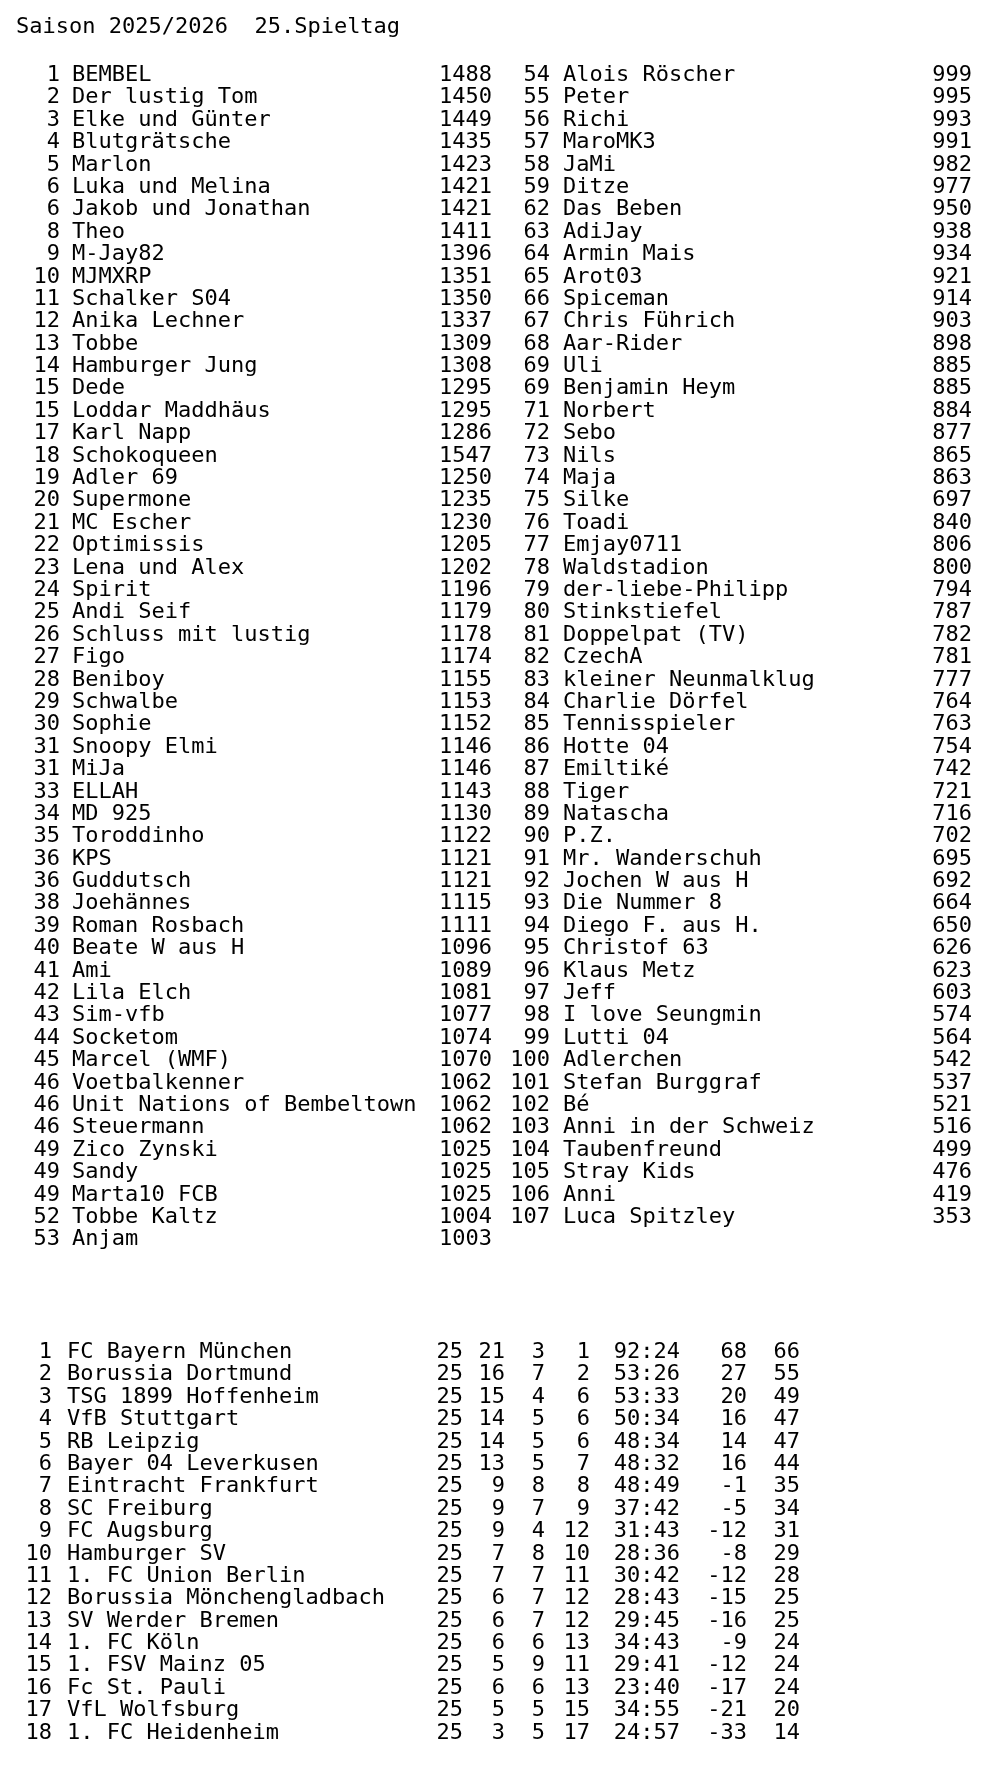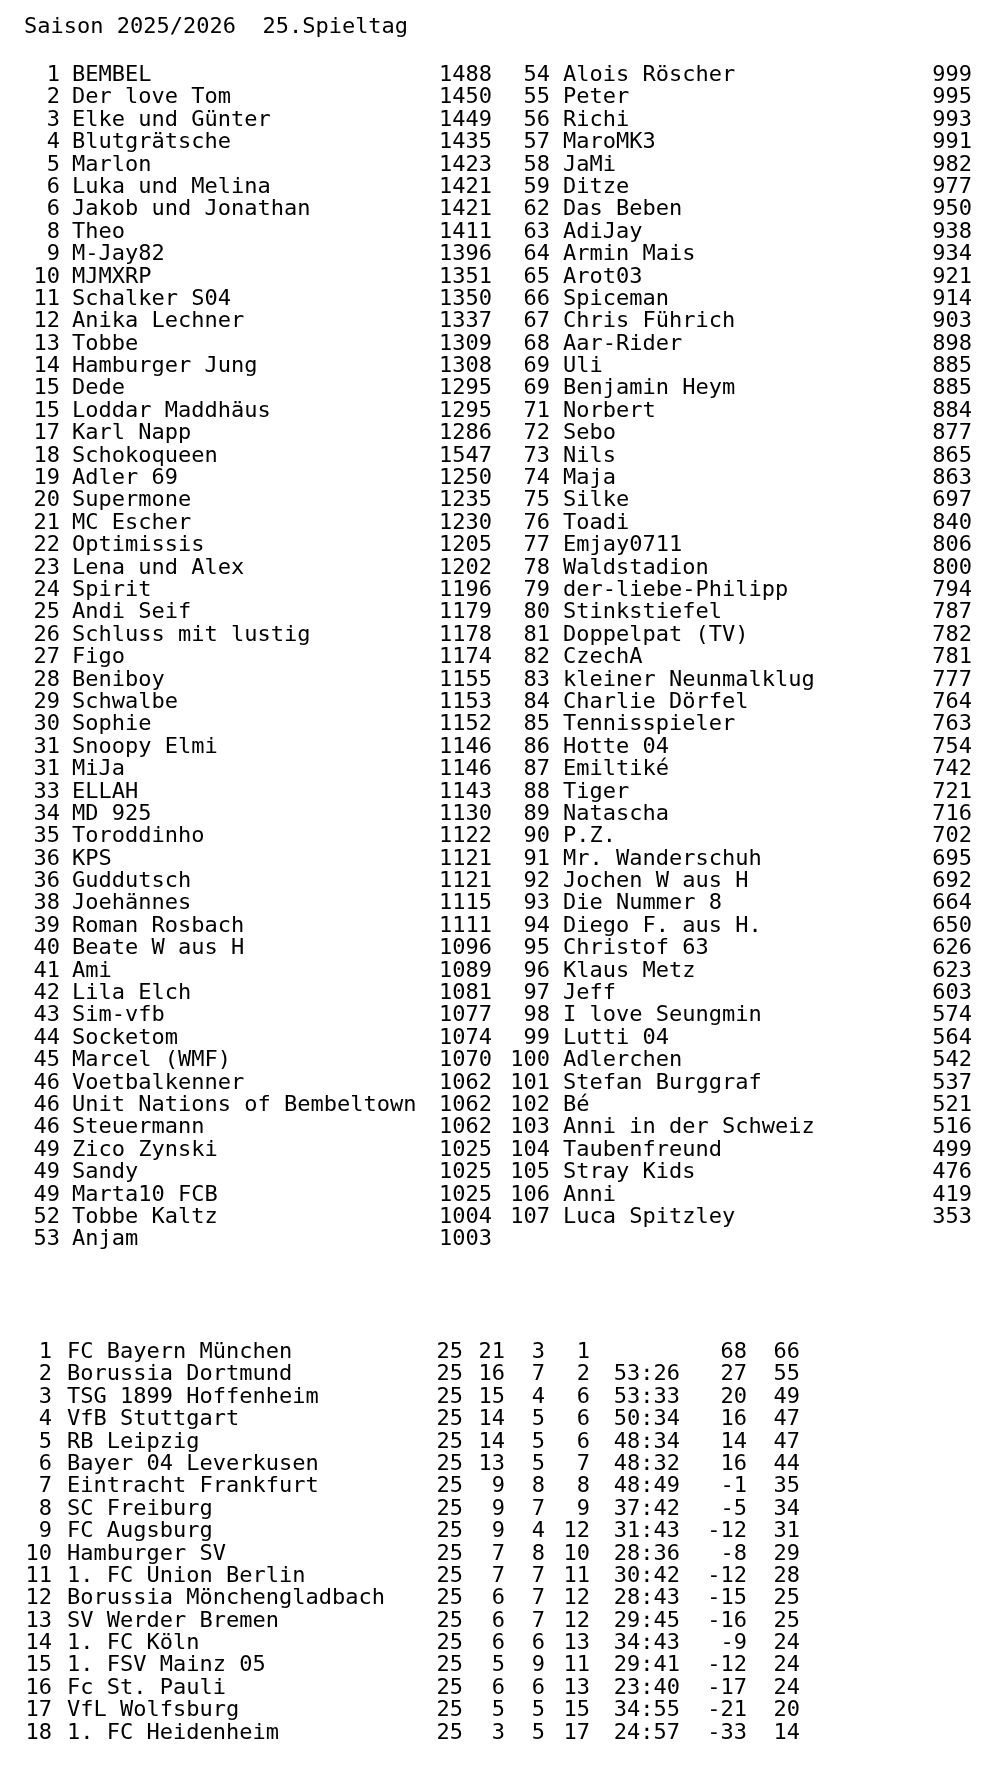--- a/index.html
+++ b/index.html
@@ -9,21 +9,21 @@
     height:1774px;
     background:#ffffff;
     color:#000000;
     font-family:"DejaVu Sans Mono", "Liberation Mono", monospace;
     font-size:22px;
     line-height:22.4px;
     overflow:hidden;
   }
   .title {
     position:absolute;
-    left:24px;
+    left:16px;
     top:15px;
     white-space:pre;
   }
   .standings { position:absolute; left:0; top:63px; width:1006px; }
   .col { position:absolute; top:0; }
   .col-left  { left:0;    width:503px; }
   .col-right { left:503px; width:503px; }
   .row { position:relative; height:22.4px; white-space:pre; }
   .row span { display:block; position:absolute; top:0; white-space:pre; }
 
@@ -58,21 +58,21 @@
 
   <div class="standings">
     <div class="col col-left">
         <div class="row">
     <span class="rank">1</span>
     <span class="name">BEMBEL</span>
     <span class="score">1488</span>
   </div>
         <div class="row">
     <span class="rank">2</span>
-    <span class="name">Der love Tom</span>
+    <span class="name">Der lustig Tom</span>
     <span class="score">1450</span>
   </div>
         <div class="row">
     <span class="rank">3</span>
     <span class="name">Elke und Günter</span>
     <span class="score">1449</span>
   </div>
         <div class="row">
     <span class="rank">4</span>
     <span class="name">Blutgrätsche</span>
@@ -589,20 +589,21 @@
   </div>
 
   <div class="league">
       <div class="row">
     <span class="rank">1</span>
     <span class="team">FC Bayern München</span>
     <span class="games">25</span>
     <span class="wins">21</span>
     <span class="draws">3</span>
     <span class="losses">1</span>
+    <span class="goals">92:24</span>
     <span class="diff">68</span>
     <span class="points">66</span>
   </div>
       <div class="row">
     <span class="rank">2</span>
     <span class="team">Borussia Dortmund</span>
     <span class="games">25</span>
     <span class="wins">16</span>
     <span class="draws">7</span>
     <span class="losses">2</span>

